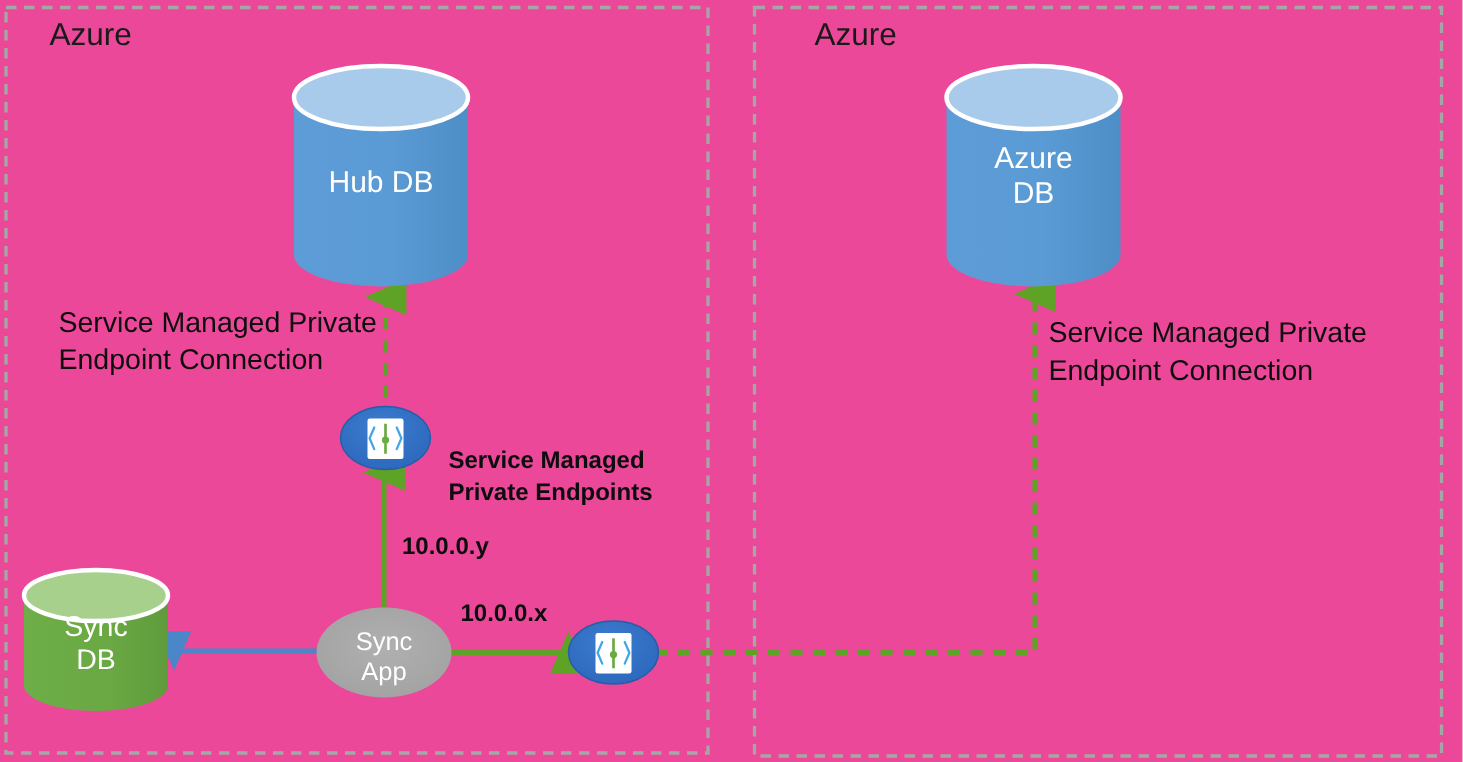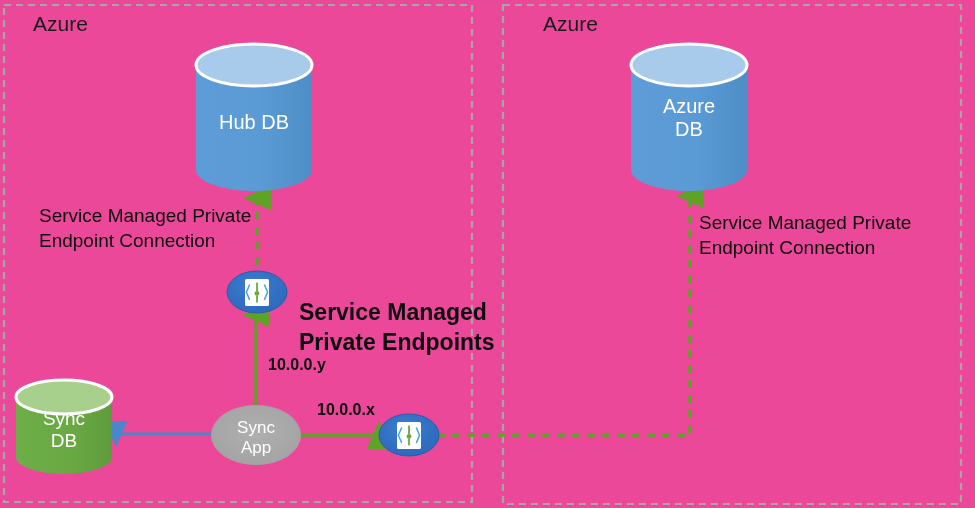--- a/index.html
+++ b/index.html
@@ -186,20 +186,20 @@
 
   <div class="node-label" style="left:211px; top:418px; width:90px; font-size:17px;">Sync
 App</div>
 
   <div class="conn-label" style="left:39px; top:203px;">Service Managed Private
 Endpoint Connection</div>
 
   <div class="conn-label" style="left:699px; top:210px;">Service Managed Private
 Endpoint Connection</div>
 
-  <div class="txt bold-anno" style="left:299px; top:297px; font-size:23px;">Service Managed
+  <div class="txt bold-anno" style="left:299px; top:297px; font-size:16px;">Service Managed
 Private Endpoints</div>
 
   <div class="ip-label" style="left:268px; top:356px;">10.0.0.y</div>
 
-  <div class="ip-label" style="left:317px; top:401px;text-align:right;">10.0.0.x</div>
+  <div class="ip-label" style="left:307px; top:401px;text-align:right;">10.0.0.x</div>
 
 </div>
 
 </body></html>

